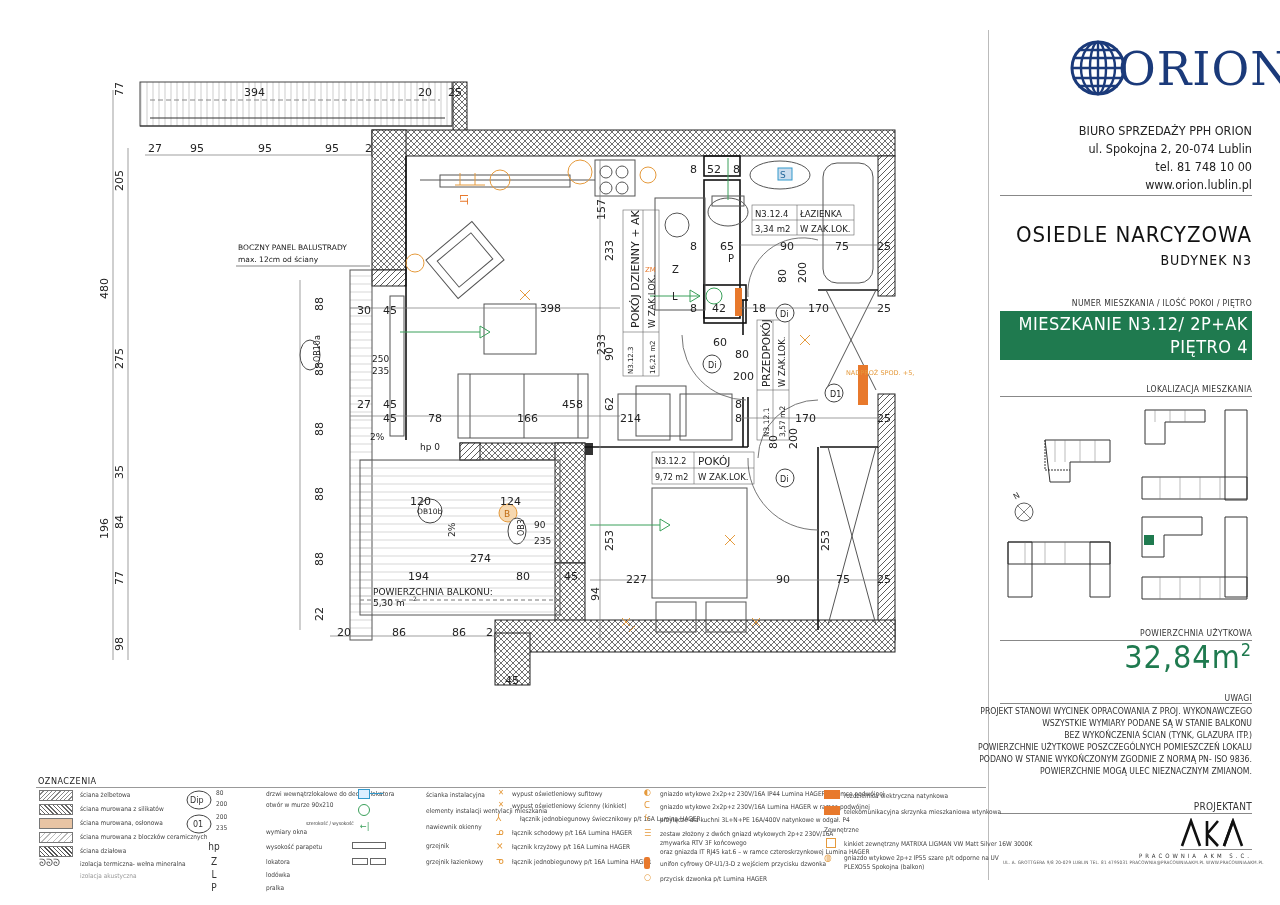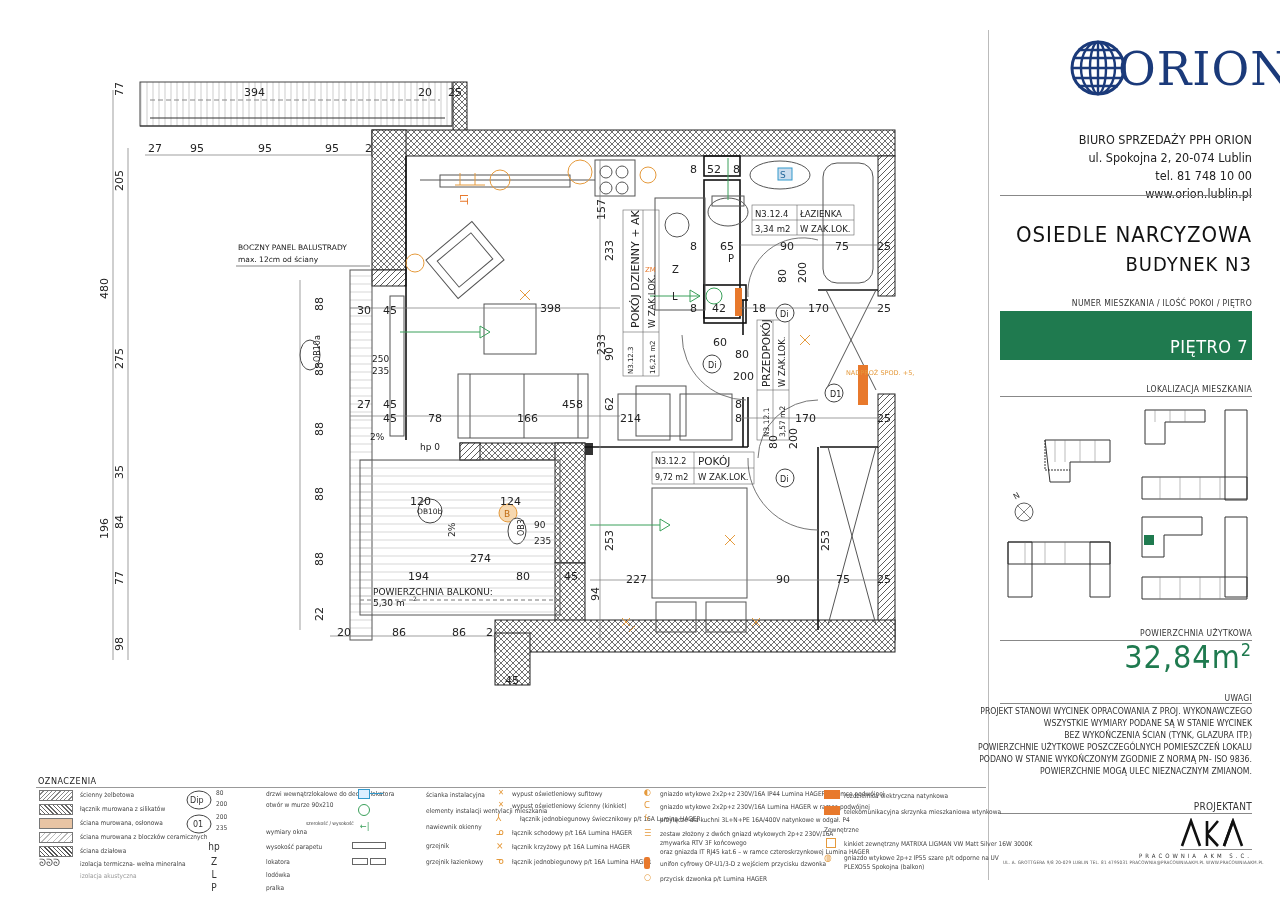--- a/index.html
+++ b/index.html
@@ -1,24 +1,24 @@
 <!DOCTYPE html>
 <html><head>
 <meta charset="utf-8">
 <style>
   html,body{margin:0;padding:0;background:#fff;}
   body{width:1280px;height:905px;position:relative;overflow:hidden;font-family:"DejaVu Sans Condensed","DejaVu Sans",sans-serif;color:#222;}
   .abs{position:absolute;}
   svg text{font-family:"DejaVu Sans","Liberation Sans",sans-serif;}
   .vline{position:absolute;left:988px;top:30px;width:1px;height:850px;background:#bbb;}
   .logo-text{position:absolute;left:1118px;top:44px;font-family:"DejaVu Serif","Liberation Serif",serif;font-size:46px;color:#1b3a7a;letter-spacing:1px;line-height:50px;}
-  .office{position:absolute;right:28px;top:122px;text-align:right;font-size:12.5px;line-height:18px;color:#222;margin-top:9px;}
+  .office{position:absolute;right:28px;top:122px;text-align:right;font-size:12.5px;line-height:18px;color:#222;}
   .sep{position:absolute;left:1000px;width:252px;height:1px;background:#888;}
   .title1{position:absolute;right:28px;top:222px;font-size:22px;letter-spacing:1px;color:#111;}
-  .title2{position:absolute;right:28px;top:252px;font-size:20px;letter-spacing:1px;color:#111;}
+  .title2{position:absolute;right:28px;top:252px;font-size:14px;letter-spacing:1px;color:#111;}
   .small-label{position:absolute;right:28px;font-size:8.5px;color:#333;letter-spacing:.3px;}
   .green-box{position:absolute;left:1000px;top:311px;width:252px;height:49px;background:#1f7a4f;color:#fff;text-align:right;}
   .green-box .l1{position:absolute;right:4px;top:2px;font-size:18px;letter-spacing:.5px;}
   .green-box .l2{position:absolute;right:4px;top:25px;font-size:18px;letter-spacing:.5px;}
   .area-big{position:absolute;right:28px;top:638px;font-size:32px;color:#1f7a4f;letter-spacing:1px;}
   .notes{position:absolute;right:28px;top:705px;text-align:right;font-size:8.6px;line-height:12px;color:#333;}
   .akm-sub{position:absolute;right:28px;top:852px;font-size:6px;letter-spacing:3px;color:#333;}
   .akm-addr{position:absolute;left:1003px;top:860px;font-size:4.6px;color:#555;letter-spacing:.2px;white-space:nowrap;}
   .legend{position:absolute;left:36px;top:776px;width:955px;height:125px;font-size:6.5px;color:#444;}
   .legend .hdr{position:absolute;left:2px;top:0;font-size:9px;color:#222;letter-spacing:.5px;}
@@ -377,21 +377,22 @@
   <div>tel. 81 748 10 00</div>
   <div>www.orion.lublin.pl</div>
 </div>
 <div class="sep" style="top:195px"></div>
 
 <div class="title1">OSIEDLE NARCYZOWA</div>
 <div class="title2">BUDYNEK N3</div>
 
 <div class="small-label" style="top:298px">NUMER MIESZKANIA / ILOŚĆ POKOI / PIĘTRO</div>
 <div class="green-box">
-  <div class="l2">PIĘTRO 7</div>
+  <div class="l1">MIESZKANIE N3.12/ 2P+AK</div>
+  <div class="l2">PIĘTRO 4</div>
 </div>
 
 <div class="small-label" style="top:384px">LOKALIZACJA MIESZKANIA</div>
 <div class="sep" style="top:396px"></div>
 
 <svg class="abs" style="left:1000px;top:402px" width="260" height="210" viewBox="0 0 260 210">
   <g fill="none" stroke="#333" stroke-width="1">
     <path d="M45 38h65v22H70v20H50z"></path>
     <path d="M45 38v30h25" stroke-dasharray="2,1"></path>
     <path d="M145 8h60v12h-40v22h-20z"></path>
@@ -418,21 +419,21 @@
 </svg>
 
 <div class="small-label" style="top:628px">POWIERZCHNIA UŻYTKOWA</div>
 <div class="sep" style="top:640px"></div>
 <div class="area-big"><span>32,84m</span><sup style="font-size:18px">2</sup></div>
 
 <div class="small-label" style="top:693px">UWAGI</div>
 <div class="sep" style="top:703px"></div>
 <div class="notes">
   <div>PROJEKT STANOWI WYCINEK OPRACOWANIA Z PROJ. WYKONAWCZEGO</div>
-  <div>WSZYSTKIE WYMIARY PODANE SĄ W STANIE WYCINEK</div>
+  <div>WSZYSTKIE WYMIARY PODANE SĄ W STANIE BALKONU</div>
   <div>BEZ WYKOŃCZENIA ŚCIAN (TYNK, GLAZURA ITP.)</div>
   <div>POWIERZCHNIE UŻYTKOWE POSZCZEGÓLNYCH POMIESZCZEŃ LOKALU</div>
   <div>PODANO W STANIE WYKOŃCZONYM ZGODNIE Z NORMĄ PN- ISO 9836.</div>
   <div>POWIERZCHNIE MOGĄ ULEC NIEZNACZNYM ZMIANOM.</div>
 </div>
 
 <div class="small-label" style="top:801px;font-size:10px">PROJEKTANT</div>
 <div class="sep" style="top:813px;left:1000px"></div>
 <svg class="abs" style="left:1180px;top:818px" width="70" height="30" viewBox="0 0 70 30">
   <g stroke="#111" stroke-width="2.6" fill="none">
@@ -444,23 +445,23 @@
 </svg>
 <div class="sep" style="top:849px;left:1180px;width:72px"></div>
 <div class="akm-sub">PRACOWNIA AKM S.C.</div>
 <div class="akm-addr">UL. A. GROTTGERA 9/8  20-029 LUBLIN  TEL. 81 4795031  PRACOWNIA@PRACOWNIAAKM.PL  WWW.PRACOWNIAAKM.PL</div>
 
 <div class="legend">
   <div class="hdr">OZNACZENIA</div>
   <div class="topline"></div>
 
   <div class="sw" style="left:3px;top:14px;background:repeating-linear-gradient(135deg,#fff 0 2px,#888 2px 3px)"></div>
-  <div class="li" style="left:44px;top:15px">ścienny żelbetowa</div>
+  <div class="li" style="left:44px;top:15px">ściana żelbetowa</div>
   <div class="sw" style="left:3px;top:28px;background:repeating-linear-gradient(45deg,#666 0 1px,#fff 1px 3px),repeating-linear-gradient(135deg,#666 0 1px,#fff 1px 3px)"></div>
-  <div class="li" style="left:44px;top:29px">łącznik murowana z silikatów</div>
+  <div class="li" style="left:44px;top:29px">ściana murowana z silikatów</div>
   <div class="sw" style="left:3px;top:42px;background:#e8c4a4"></div>
   <div class="li" style="left:44px;top:43px">ściana murowana, osłonowa</div>
   <div class="sw" style="left:3px;top:56px;background:repeating-linear-gradient(135deg,#fff 0 3px,#bbb 3px 4px)"></div>
   <div class="li" style="left:44px;top:57px">ściana murowana z bloczków ceramicznych</div>
   <div class="sw" style="left:3px;top:70px;background:repeating-linear-gradient(45deg,#555 0 1px,#fff 1px 3px),repeating-linear-gradient(135deg,#555 0 1px,#fff 1px 3px)"></div>
   <div class="li" style="left:44px;top:71px">ściana działowa</div>
   <div class="li" style="left:3px;top:81px;font-size:10px;color:#555">ᘐᘐᘐ</div>
   <div class="li" style="left:44px;top:84px">izolacja termiczna- wełna mineralna</div>
   <div class="li" style="left:44px;top:96px;color:#999">izolacja akustyczna</div>
 

